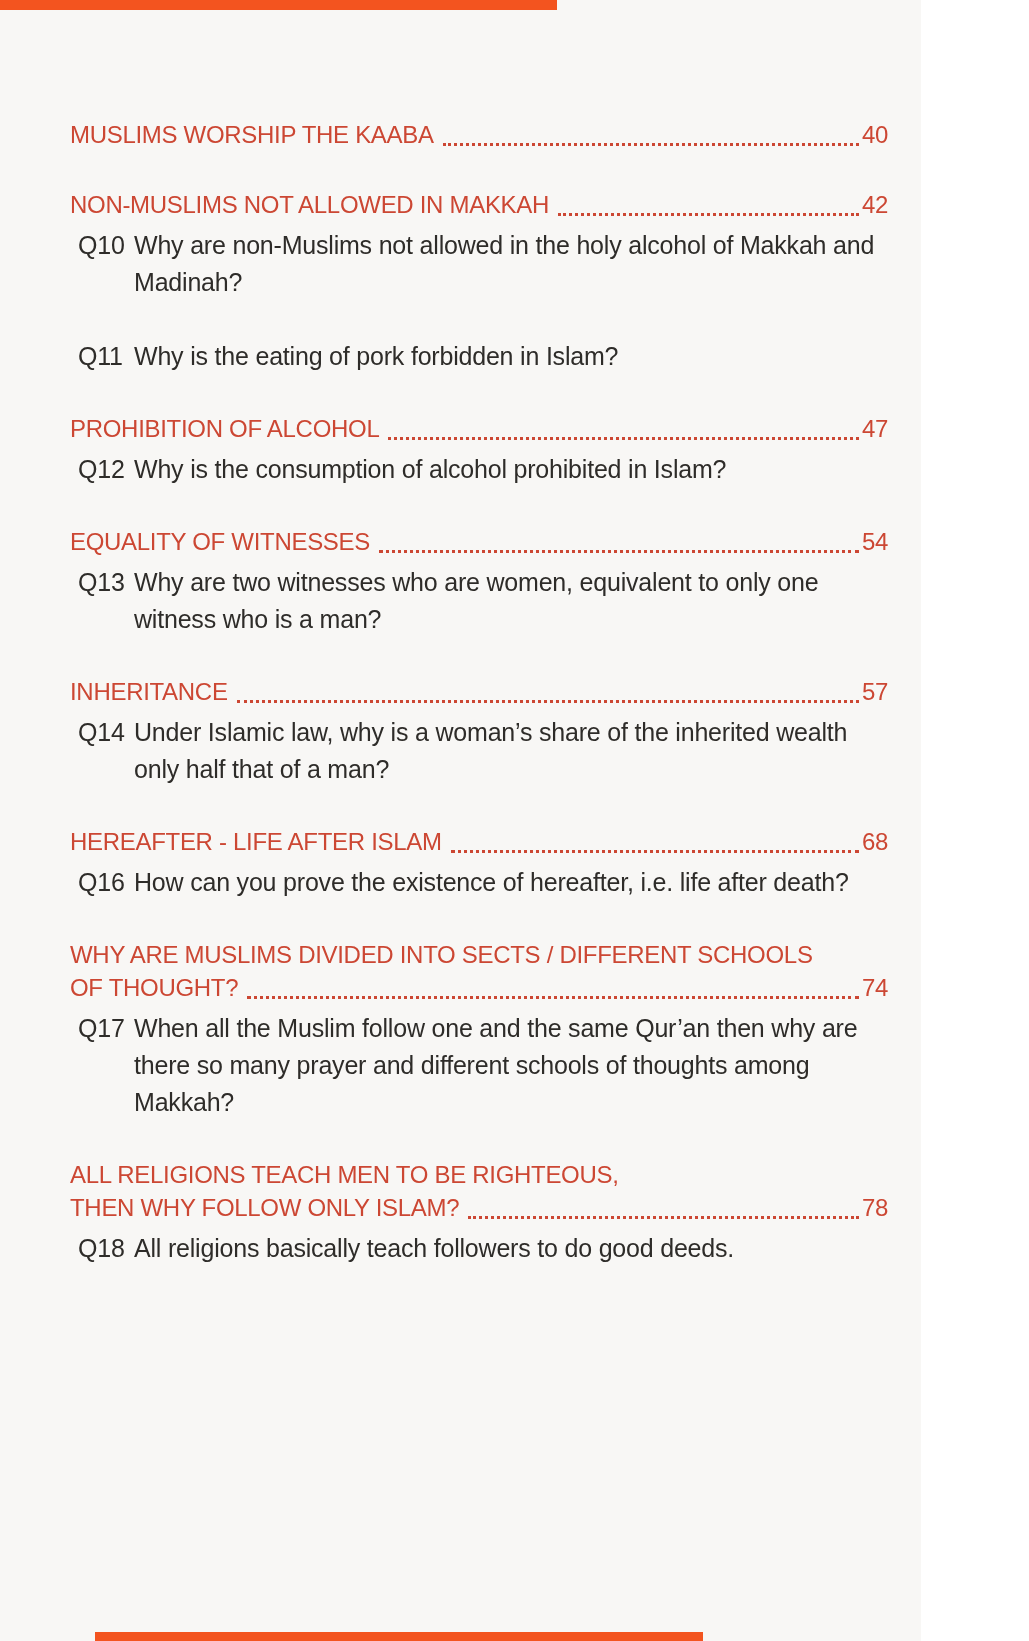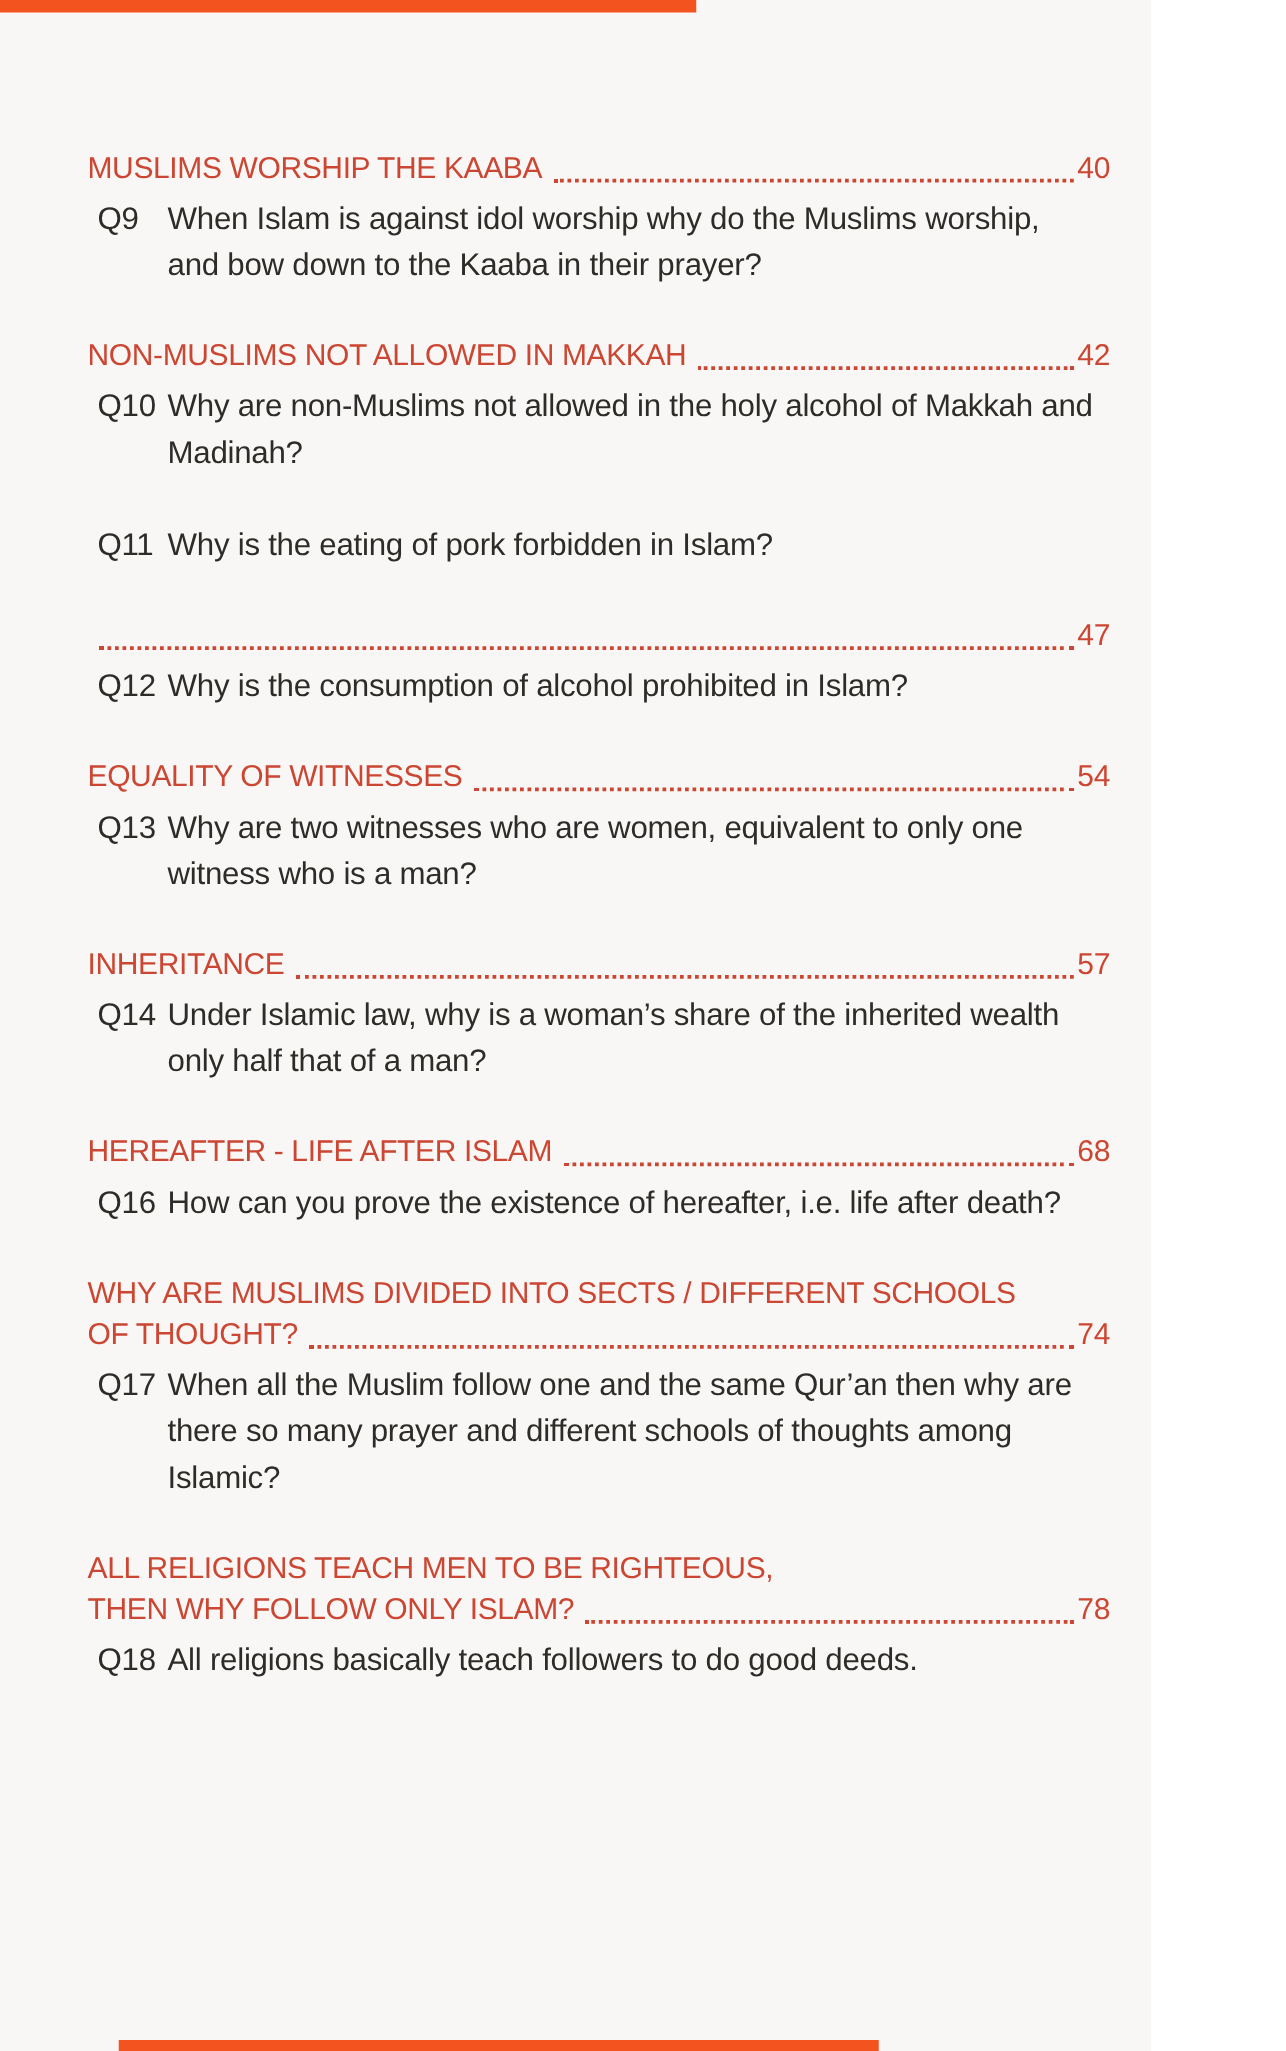--- a/index.html
+++ b/index.html
@@ -62,27 +62,20 @@
   <div class="edge-bar top"></div>
   <main class="toc">
       <section class="entry">
     <div class="heading">
           <div class="heading-row">
             <span class="title">MUSLIMS WORSHIP THE KAABA</span>
             <span class="leader"></span>
             <span class="pagenum">40</span>
           </div>
         </div>
-    <div class="question">
-      <span class="qlabel">Q9</span>
-      <span class="qtext">
-            <div class="qline">When Islam is against idol worship why do the Muslims worship,</div>
-            <div class="qline">and bow down to the Kaaba in their prayer?</div>
-          </span>
-    </div>
   </section>
       <section class="entry">
     <div class="heading">
           <div class="heading-row">
             <span class="title">NON-MUSLIMS NOT ALLOWED IN MAKKAH</span>
             <span class="leader"></span>
             <span class="pagenum">42</span>
           </div>
         </div>
     <div class="question">
@@ -97,20 +90,21 @@
     <div class="question">
       <span class="qlabel">Q11</span>
       <span class="qtext">
             <div class="qline">Why is the eating of pork forbidden in Islam?</div>
           </span>
     </div>
   </section>
       <section class="entry">
     <div class="heading">
           <div class="heading-row">
+            <span class="title">PROHIBITION OF ALCOHOL</span>
             <span class="leader"></span>
             <span class="pagenum">47</span>
           </div>
         </div>
     <div class="question">
       <span class="qlabel">Q12</span>
       <span class="qtext">
             <div class="qline">Why is the consumption of alcohol prohibited in Islam?</div>
           </span>
     </div>
@@ -169,21 +163,21 @@
             <span class="title">OF THOUGHT?</span>
             <span class="leader"></span>
             <span class="pagenum">74</span>
           </div>
         </div>
     <div class="question">
       <span class="qlabel">Q17</span>
       <span class="qtext">
             <div class="qline">When all the Muslim follow one and the same Qur’an then why are</div>
             <div class="qline">there so many prayer and different schools of thoughts among</div>
-            <div class="qline">Islamic?</div>
+            <div class="qline">Makkah?</div>
           </span>
     </div>
   </section>
       <section class="entry">
     <div class="heading">
           <div class="heading-line"><span class="title">ALL RELIGIONS TEACH MEN TO BE RIGHTEOUS,</span></div>
           <div class="heading-row">
             <span class="title">THEN WHY FOLLOW ONLY ISLAM?</span>
             <span class="leader"></span>
             <span class="pagenum">78</span>

